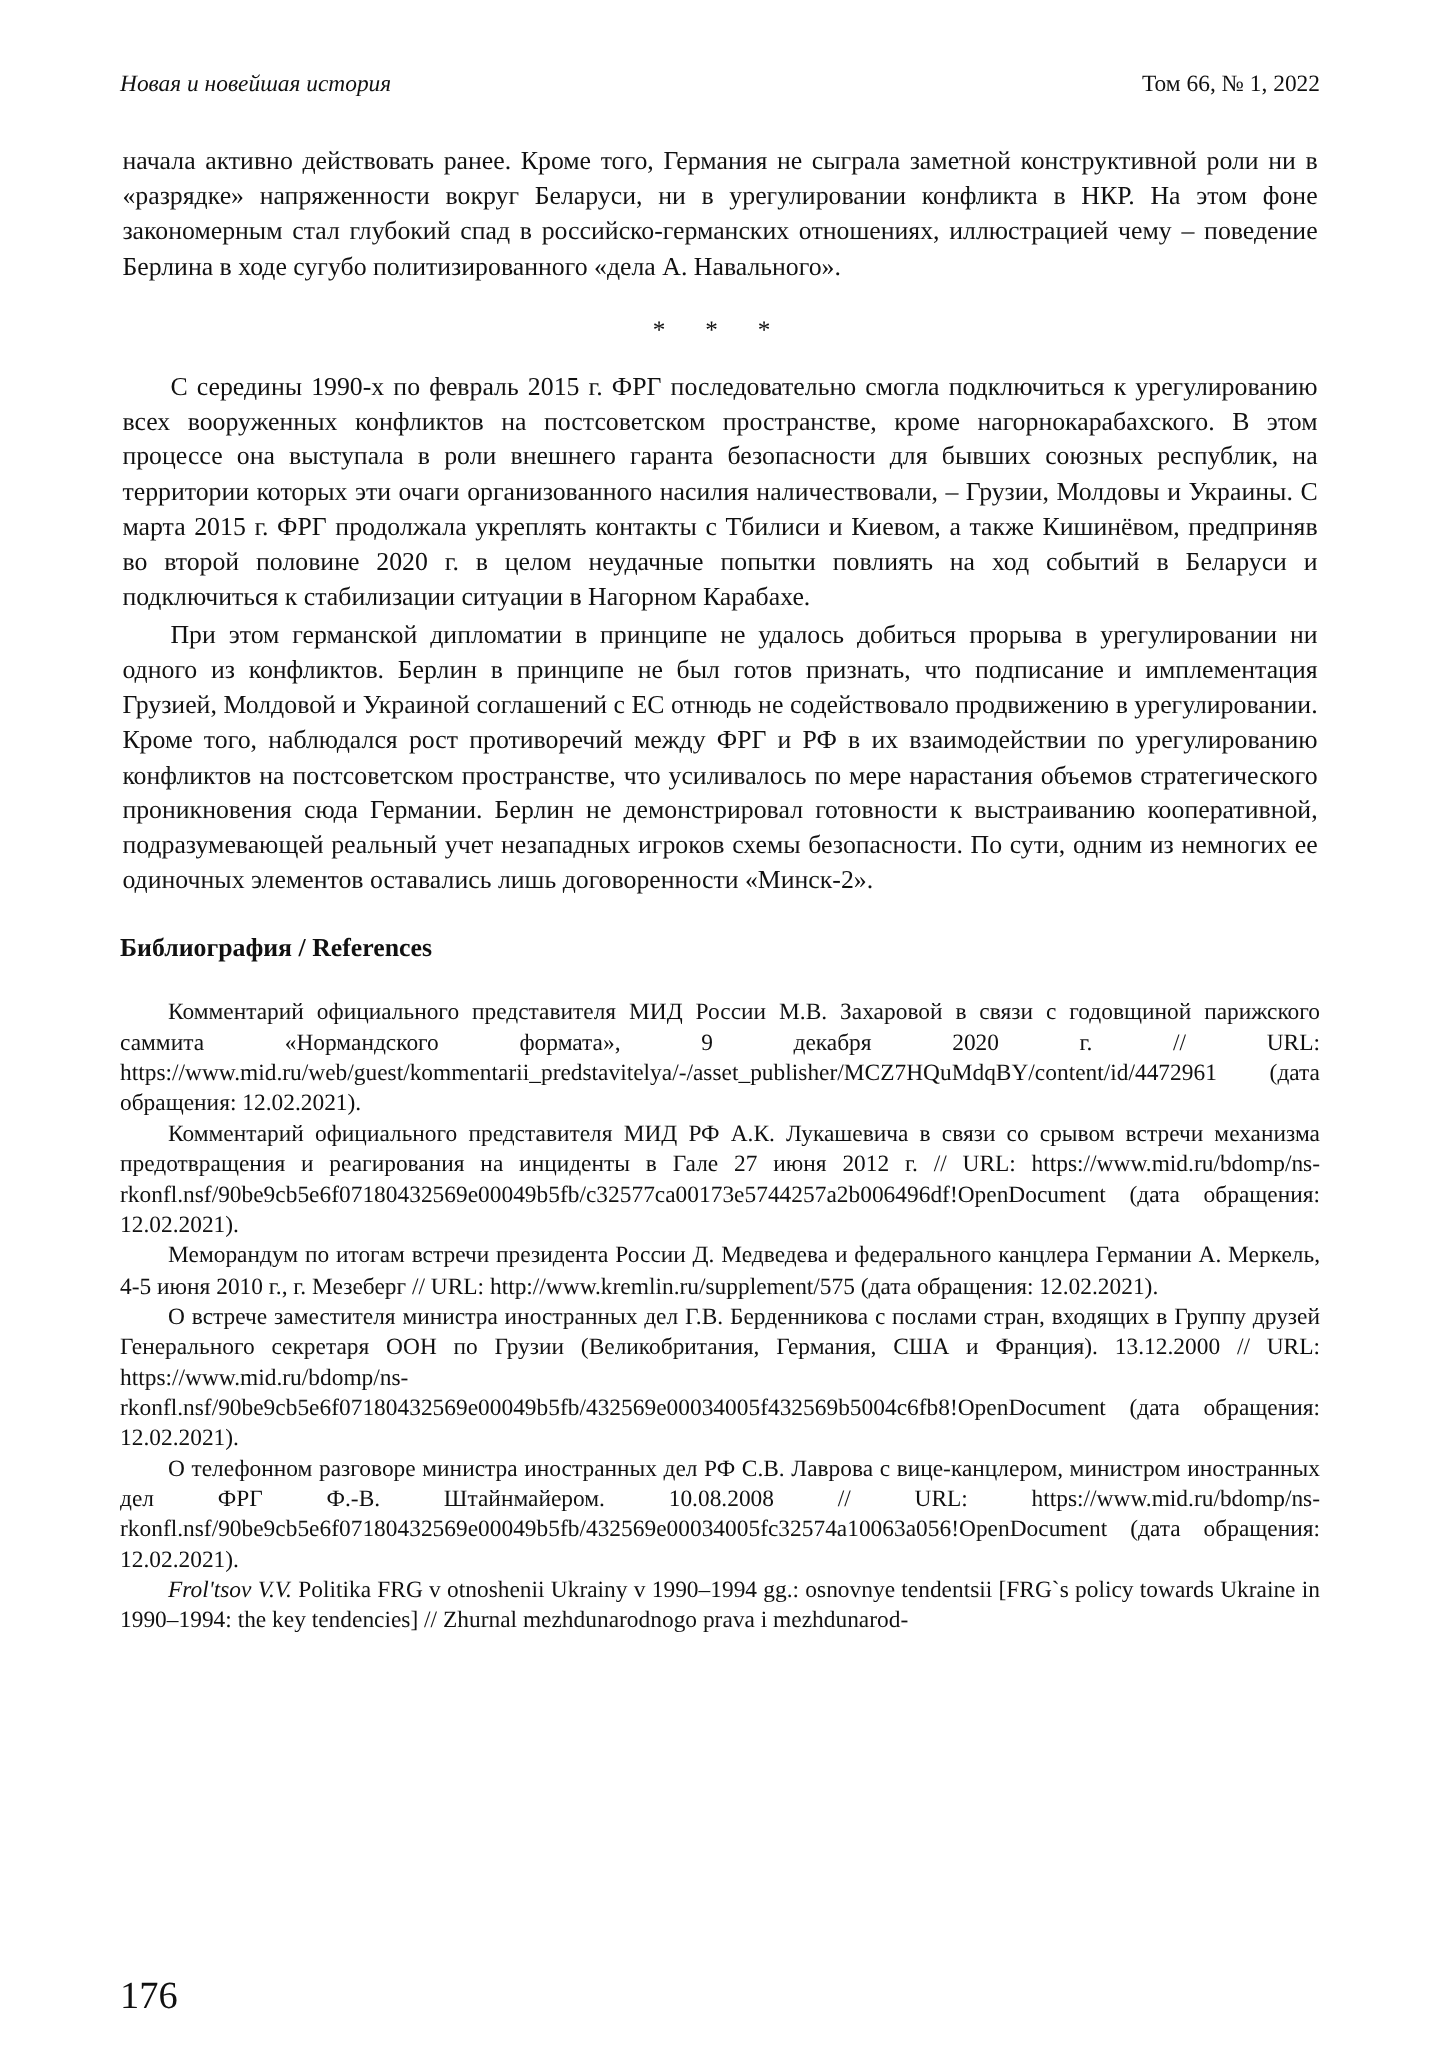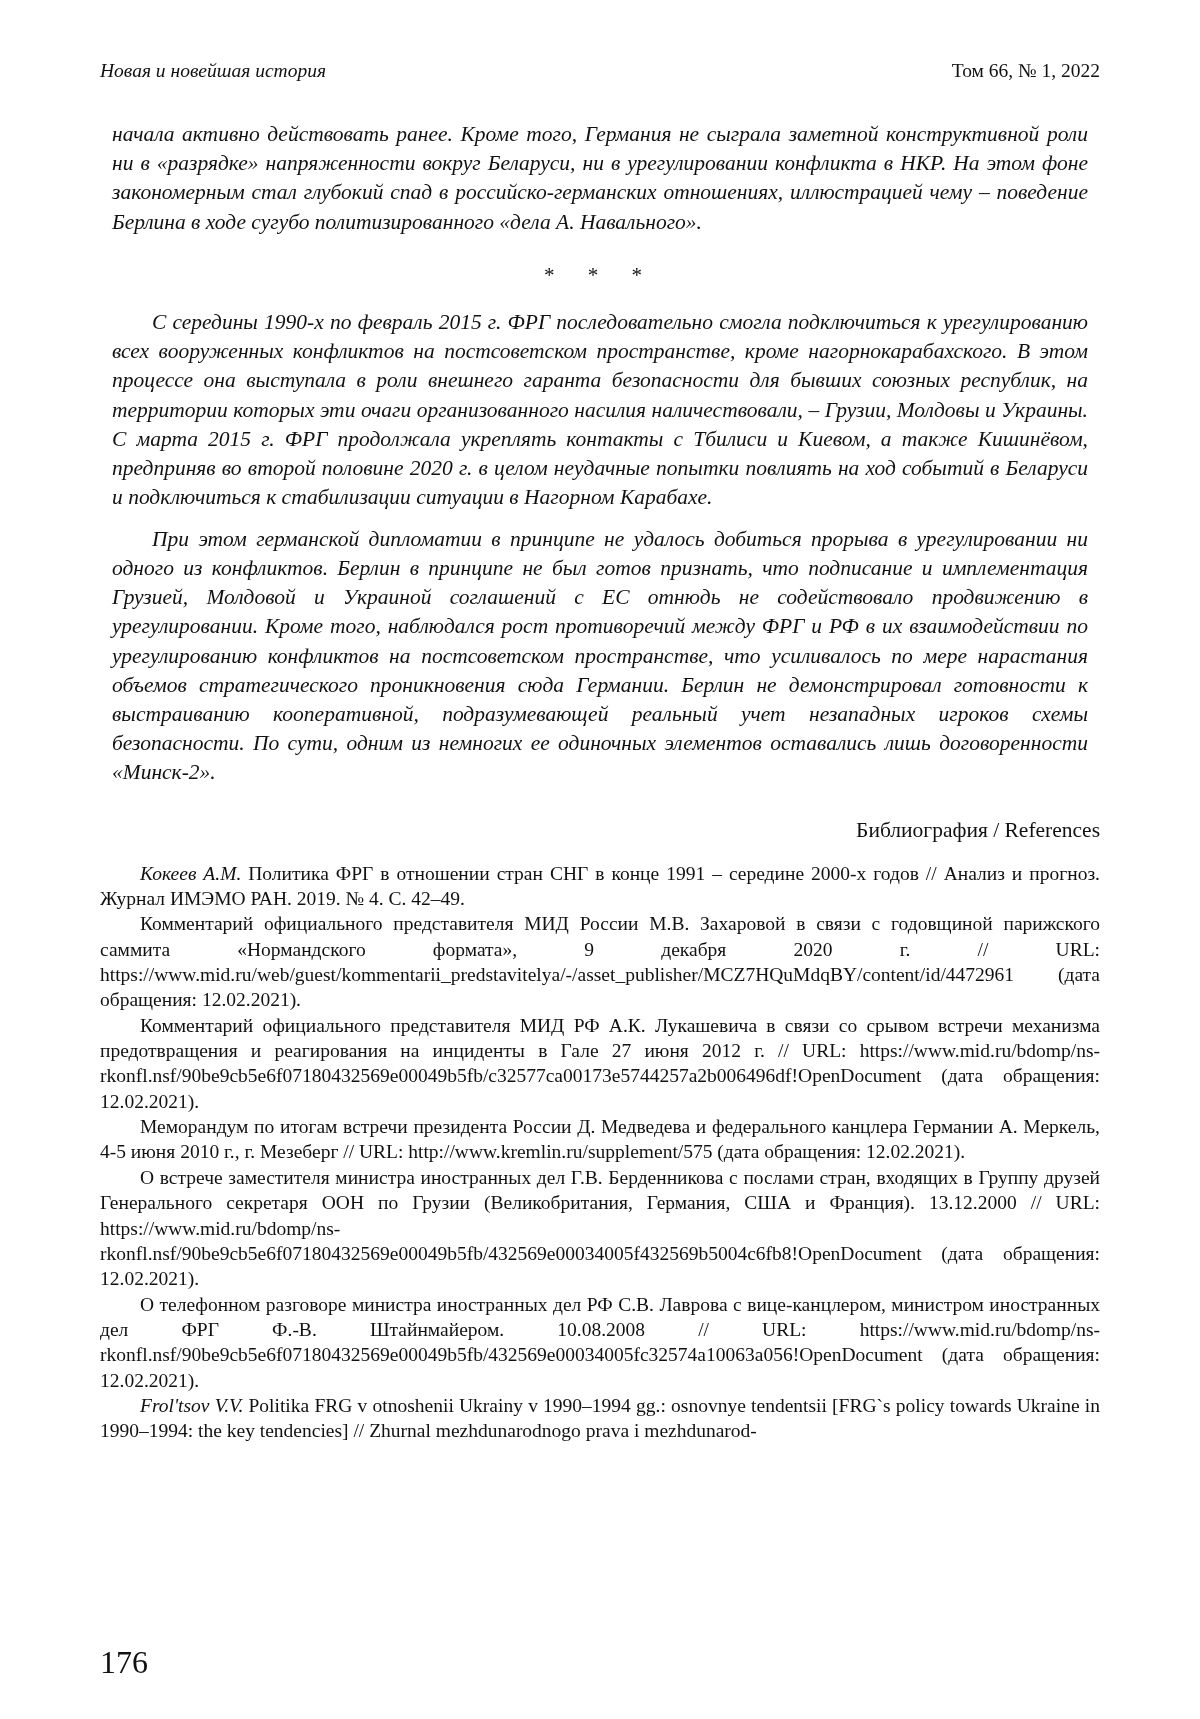--- a/index.html
+++ b/index.html
@@ -39,40 +39,39 @@
     font-style: italic;
     font-family: "Liberation Serif", serif;
   }
   .running-head .issue {
     font-family: "Liberation Serif", serif;
   }
   p.body-par {
     font-size: 21.5px;
     line-height: 1.36;
     text-align: justify;
-    margin: 12px;
+    margin: 2px;
     text-indent: 40px;
     hyphens: auto;
-    font-style: italic;
     -webkit-hyphens: auto;
   }
   p.body-par.no-indent {
     text-indent: 0;
   }
   .asterisks {
     text-align: center;
     font-size: 21px;
     letter-spacing: 14px;
     margin: 26px 0 20px 0;
   }
   .section-title {
-    text-align: right;
-    font-weight: normal;
+    text-align: left;
+    font-weight: bold;
     font-size: 21.5px;
-    margin: 30px 0 18px 0;
+    margin: 30px 0 28px 0;
   }
   .ref-list {
     margin: 0;
     padding: 0;
   }
   p.ref {
     font-size: 19.5px;
     line-height: 1.30;
     text-align: justify;
     margin: 0;
@@ -107,21 +106,20 @@
     <p class="body-par no-indent">начала активно действовать ранее. Кроме того, Германия не сыграла заметной конструктивной роли ни в «разрядке» напряженности вокруг Беларуси, ни в урегулировании конфликта в НКР. На этом фоне закономерным стал глубокий спад в российско-германских отношениях, иллюстрацией чему – поведение Берлина в ходе сугубо политизированного «дела А. Навального».</p>
 
     <div class="asterisks">*  *  *</div>
 
     <p class="body-par">С середины 1990-х по февраль 2015 г. ФРГ последовательно смогла подключиться к урегулированию всех вооруженных конфликтов на постсоветском пространстве, кроме нагорнокарабахского. В этом процессе она выступала в роли внешнего гаранта безопасности для бывших союзных республик, на территории которых эти очаги организованного насилия наличествовали, – Грузии, Молдовы и Украины. С марта 2015 г. ФРГ продолжала укреплять контакты с Тбилиси и Киевом, а также Кишинёвом, предприняв во второй половине 2020 г. в целом неудачные попытки повлиять на ход событий в Беларуси и подключиться к стабилизации ситуации в Нагорном Карабахе.</p>
     <p class="body-par">При этом германской дипломатии в принципе не удалось добиться прорыва в урегулировании ни одного из конфликтов. Берлин в принципе не был готов признать, что подписание и имплементация Грузией, Молдовой и Украиной соглашений с ЕС отнюдь не содействовало продвижению в урегулировании. Кроме того, наблюдался рост противоречий между ФРГ и РФ в их взаимодействии по урегулированию конфликтов на постсоветском пространстве, что усиливалось по мере нарастания объемов стратегического проникновения сюда Германии. Берлин не демонстрировал готовности к выстраиванию кооперативной, подразумевающей реальный учет незападных игроков схемы безопасности. По сути, одним из немногих ее одиночных элементов оставались лишь договоренности «Минск-2».</p>
 
     <div class="section-title">Библиография / References</div>
 
     <div class="ref-list">
-      <p class="ref"><span class="au">Кокеев А.М.</span><span> Политика ФРГ в отношении стран СНГ в конце 1991 – середине 2000-х годов // Анализ и прогноз. Журнал ИМЭМО РАН. 2019. № 4. С. 42–49.</span></p>
       <p class="ref"><span class="au"></span><span>Комментарий официального представителя МИД России М.В. Захаровой в связи с годовщиной парижского саммита «Нормандского формата», 9 декабря 2020 г. // URL: https://www.mid.ru/web/guest/kommentarii_predstavitelya/-/asset_publisher/MCZ7HQuMdqBY/content/id/4472961 (дата обращения: 12.02.2021).</span></p>
       <p class="ref"><span class="au"></span><span>Комментарий официального представителя МИД РФ А.К. Лукашевича в связи со срывом встречи механизма предотвращения и реагирования на инциденты в Гале 27 июня 2012 г. // URL: https://www.mid.ru/bdomp/ns-rkonfl.nsf/90be9cb5e6f07180432569e00049b5fb/c32577ca00173e5744257a2b006496df!OpenDocument (дата обращения: 12.02.2021).</span></p>
       <p class="ref"><span class="au"></span><span>Меморандум по итогам встречи президента России Д. Медведева и федерального канцлера Германии А. Меркель, 4-5 июня 2010 г., г. Мезеберг // URL: http://www.kremlin.ru/supplement/575 (дата обращения: 12.02.2021).</span></p>
       <p class="ref"><span class="au"></span><span>О встрече заместителя министра иностранных дел Г.В. Берденникова с послами стран, входящих в Группу друзей Генерального секретаря ООН по Грузии (Великобритания, Германия, США и Франция). 13.12.2000 // URL: https://www.mid.ru/bdomp/ns-rkonfl.nsf/90be9cb5e6f07180432569e00049b5fb/432569e00034005f432569b5004c6fb8!OpenDocument (дата обращения: 12.02.2021).</span></p>
       <p class="ref"><span class="au"></span><span>О телефонном разговоре министра иностранных дел РФ С.В. Лаврова с вице-канцлером, министром иностранных дел ФРГ Ф.-В. Штайнмайером. 10.08.2008 // URL: https://www.mid.ru/bdomp/ns-rkonfl.nsf/90be9cb5e6f07180432569e00049b5fb/432569e00034005fc32574a10063a056!OpenDocument (дата обращения: 12.02.2021).</span></p>
       <p class="ref"><span class="au">Frol'tsov V.V.</span><span> Politika FRG v otnoshenii Ukrainy v 1990–1994 gg.: osnovnye tendentsii [FRG`s policy towards Ukraine in 1990–1994: the key tendencies] // Zhurnal mezhdunarodnogo prava i mezhdunarod-</span></p>
     </div>
 
   </div>
 

